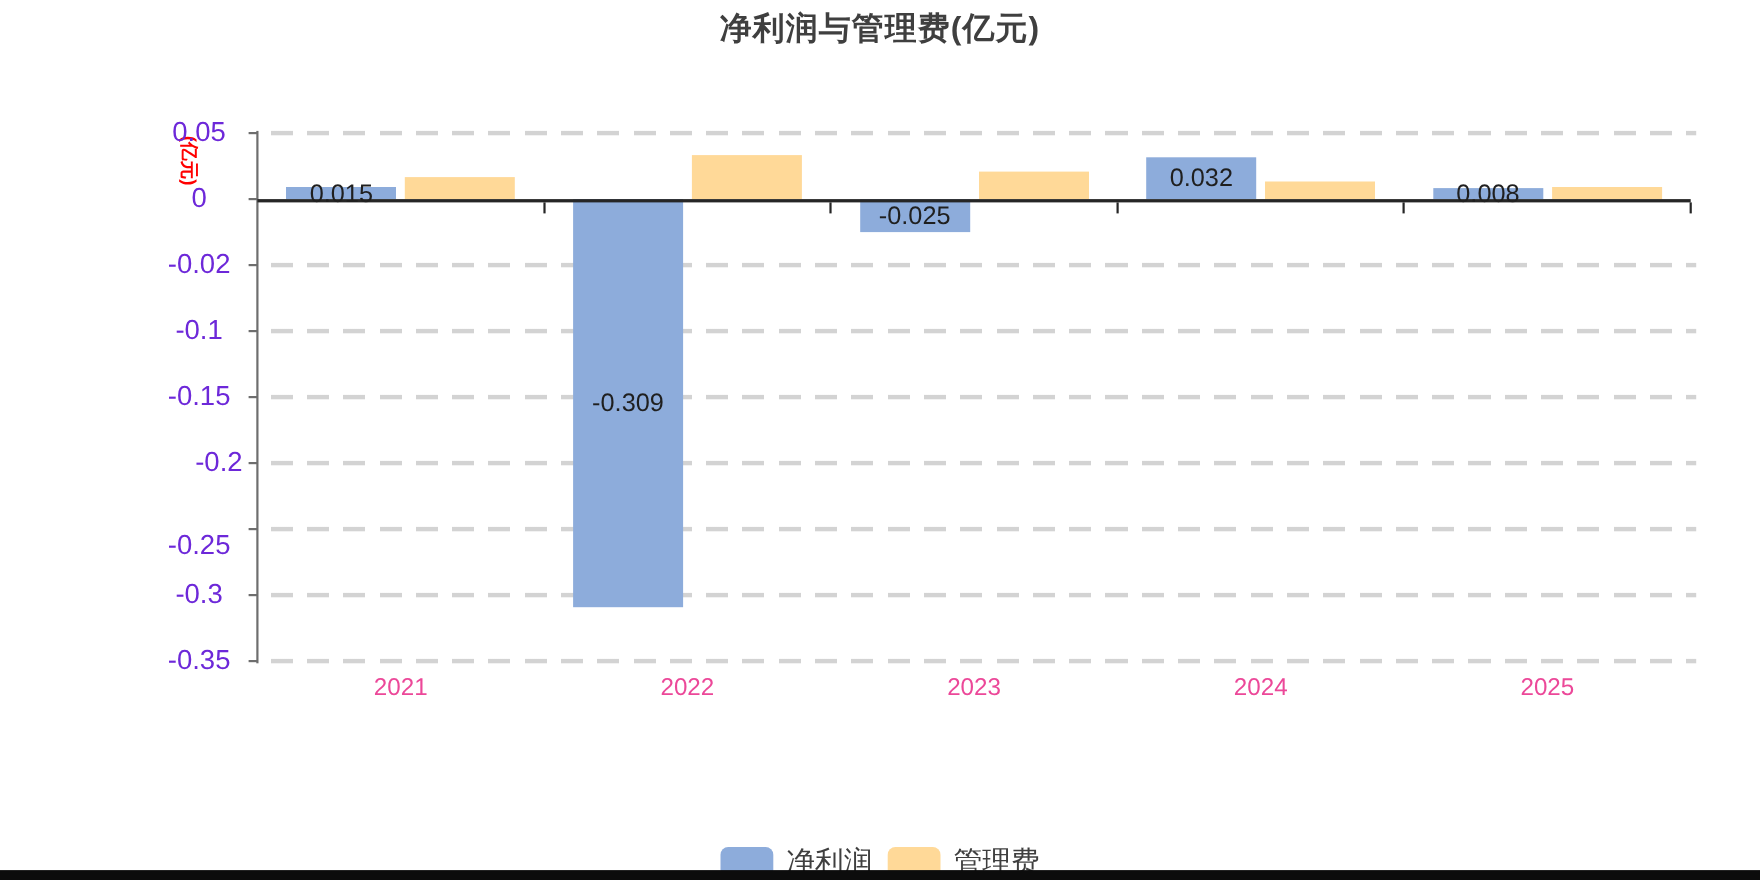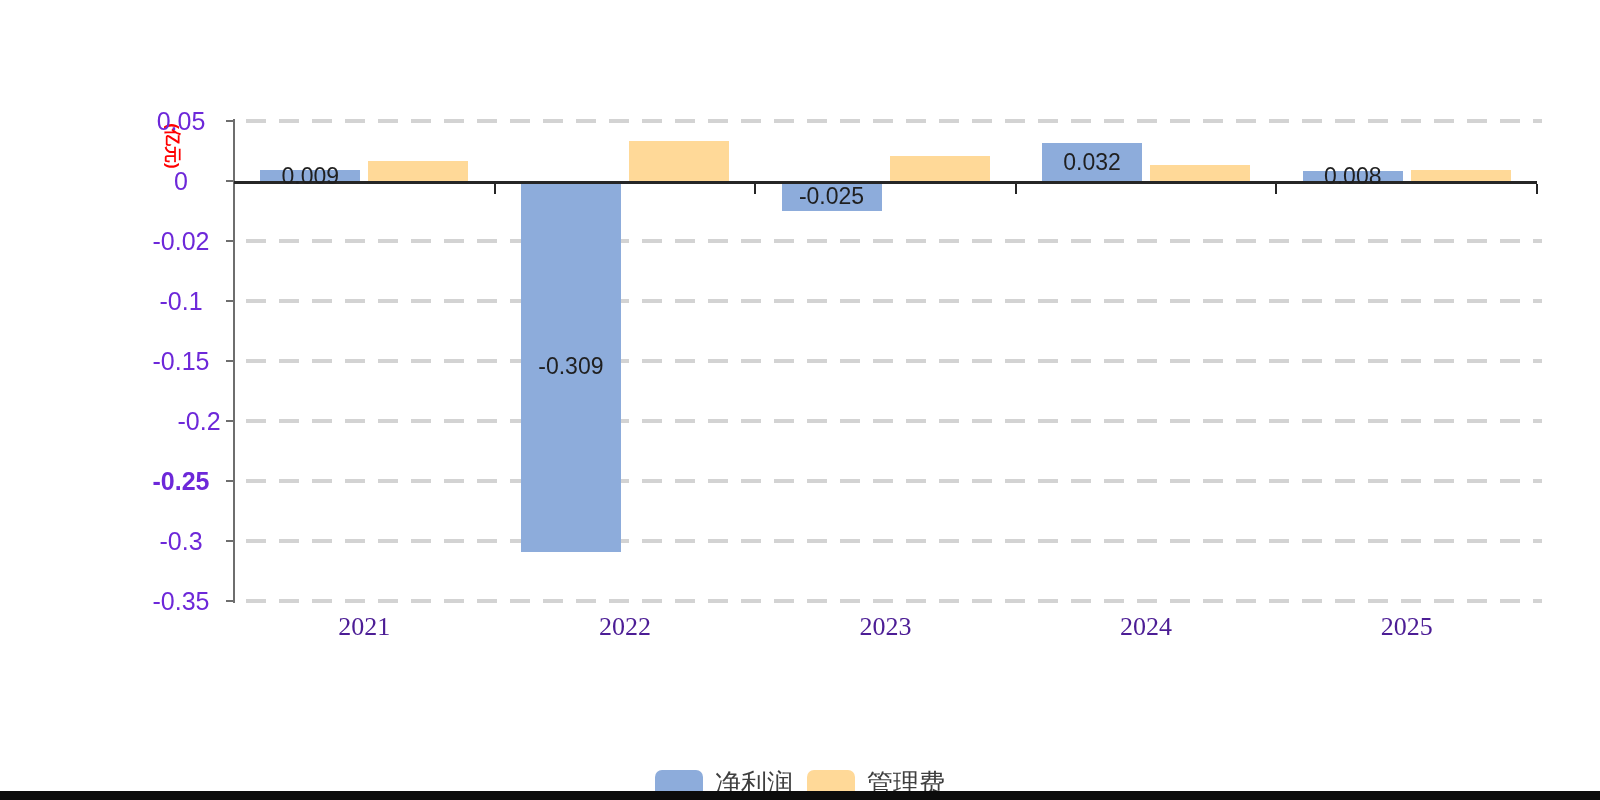--- a/index.html
+++ b/index.html
@@ -29,39 +29,40 @@
   }
   .zero-line{position:absolute;height:3px;background:#262626;}
   .x-tick{position:absolute;width:2px;height:10px;background:#262626;}
   .bar{position:absolute;}
   .bar-label{
     position:absolute;transform:translate(-50%,-50%);
     font-size:23px;color:#1f1f1f;white-space:nowrap;
   }
   .x-label{
     position:absolute;top:612px;transform:translateX(-50%);
-    font-size:26px;color:#4c1d95;font-family:Liberation Serif, serif;
+    font-size:22px;color:#ec4899;
   }
   .legend{
     position:absolute;top:719px;left:0;width:100%;
     display:flex;justify-content:center;gap:14px;margin-top:47px;
   }
   .legend-item{display:flex;align-items:center;gap:12px;}
   .legend-swatch{width:48px;height:28px;border-radius:7px;}
   .legend-label{font-size:26px;color:#3f3f3f;}
   .footer{
     position:absolute;top:768px;left:0;width:100%;text-align:center;
     font-size:19px;font-weight:bold;color:#9A7526;
   }
   .bottom-strip{position:absolute;left:0;top:791px;width:1600px;height:9px;background:#0c0c0c;}
 </style>
 </head>
 <body>
 
 <div class="stage">
+  <div class="title">净利润与管理费(亿元)</div>
   <div class="y-unit">(亿元)</div>
   <div class="plot" id="plot">
       <div class="gridline" style="left: 246px; top: 119px; width: 1296px;"></div>
       <div class="y-tick" style="left: 226px; top: 120px;"></div>
       <div class="y-tick-label" style="left: 136px; top: 121px;">0.05</div>
       <div class="y-tick" style="left: 226px; top: 180px;"></div>
       <div class="y-tick-label" style="left: 136px; top: 181px;">0</div>
       <div class="gridline" style="left: 246px; top: 239px; width: 1296px;"></div>
       <div class="y-tick" style="left: 226px; top: 240px;"></div>
       <div class="y-tick-label" style="left: 136px; top: 241px;">-0.02</div>
@@ -69,21 +70,21 @@
       <div class="y-tick" style="left: 226px; top: 300px;"></div>
       <div class="y-tick-label" style="left: 136px; top: 301px;">-0.1</div>
       <div class="gridline" style="left: 246px; top: 359px; width: 1296px;"></div>
       <div class="y-tick" style="left: 226px; top: 360px;"></div>
       <div class="y-tick-label" style="left: 136px; top: 361px;">-0.15</div>
       <div class="gridline" style="left: 246px; top: 419px; width: 1296px;"></div>
       <div class="y-tick" style="left: 226px; top: 420px;"></div>
       <div class="y-tick-label" style="left: 154px; top: 421px;">-0.2</div>
       <div class="gridline" style="left: 246px; top: 479px; width: 1296px;"></div>
       <div class="y-tick" style="left: 226px; top: 480px;"></div>
-      <div class="y-tick-label" style="left: 136px; top: 481px; font-weight: bold;">-0.25</div>
+      <div class="y-tick-label" style="left: 136px; top: 496px;">-0.25</div>
       <div class="gridline" style="left: 246px; top: 539px; width: 1296px;"></div>
       <div class="y-tick" style="left: 226px; top: 540px;"></div>
       <div class="y-tick-label" style="left: 136px; top: 541px;">-0.3</div>
       <div class="gridline" style="left: 246px; top: 599px; width: 1296px;"></div>
       <div class="y-tick" style="left: 226px; top: 600px;"></div>
       <div class="y-tick-label" style="left: 136px; top: 601px;">-0.35</div>
       <div class="y-axis-line" style="left: 233px; top: 119px; height: 484px;"></div>
       <div class="bar" style="left: 260.3px; top: 170.2px; width: 100px; height: 10.8px; background: rgb(141, 172, 219);"></div>
       <div class="bar" style="left: 520.9px; top: 181px; width: 100px; height: 370.8px; background: rgb(141, 172, 219);"></div>
       <div class="bar" style="left: 781.5px; top: 181px; width: 100px; height: 30px; background: rgb(141, 172, 219);"></div>
@@ -93,21 +94,21 @@
       <div class="bar" style="left: 628.9px; top: 141.4px; width: 100px; height: 39.6px; background: rgb(255, 217, 152);"></div>
       <div class="bar" style="left: 889.5px; top: 155.8px; width: 100px; height: 25.2px; background: rgb(255, 217, 152);"></div>
       <div class="bar" style="left: 1150.1px; top: 165.4px; width: 100px; height: 15.6px; background: rgb(255, 217, 152);"></div>
       <div class="bar" style="left: 1410.7px; top: 170.2px; width: 100px; height: 10.8px; background: rgb(255, 217, 152);"></div>
       <div class="zero-line" style="left: 234px; top: 181px; width: 1303px;"></div>
       <div class="x-tick" style="left: 493.6px; top: 184px;"></div>
       <div class="x-tick" style="left: 754.2px; top: 184px;"></div>
       <div class="x-tick" style="left: 1014.8px; top: 184px;"></div>
       <div class="x-tick" style="left: 1275.4px; top: 184px;"></div>
       <div class="x-tick" style="left: 1536px; top: 184px;"></div>
-      <div class="bar-label" style="left: 310.3px; top: 175.6px;">0.009</div>
+      <div class="bar-label" style="left: 310.3px; top: 175.6px;">0.015</div>
       <div class="bar-label" style="left: 570.9px; top: 366.4px;">-0.309</div>
       <div class="bar-label" style="left: 831.5px; top: 196px;">-0.025</div>
       <div class="bar-label" style="left: 1092.1px; top: 161.8px;">0.032</div>
       <div class="bar-label" style="left: 1352.7px; top: 176.2px;">0.008</div>
       <div class="x-label" style="left: 364.3px;">2021</div>
       <div class="x-label" style="left: 624.9px;">2022</div>
       <div class="x-label" style="left: 885.5px;">2023</div>
       <div class="x-label" style="left: 1146.1px;">2024</div>
       <div class="x-label" style="left: 1406.7px;">2025</div>
     </div>

